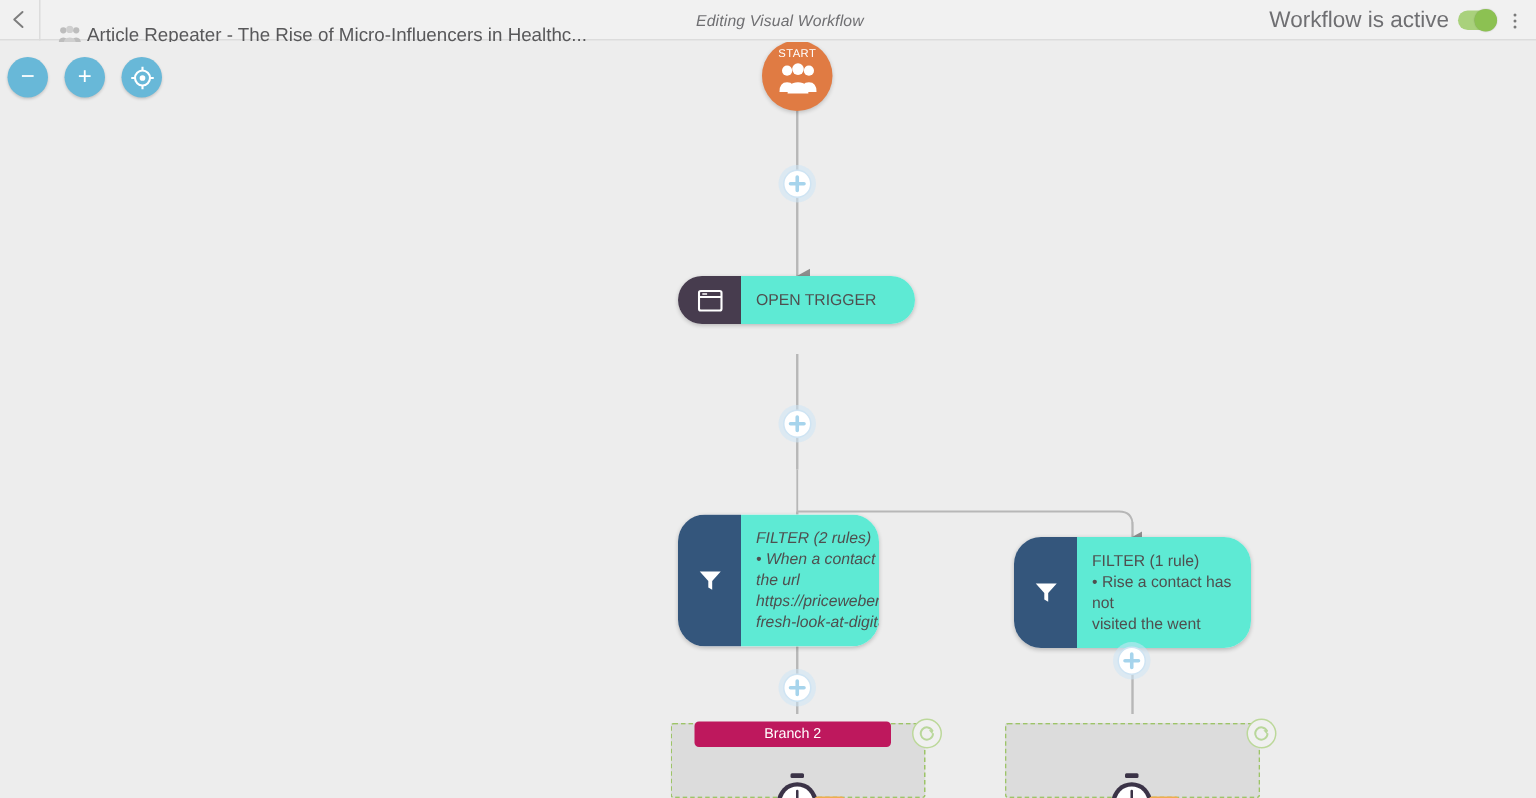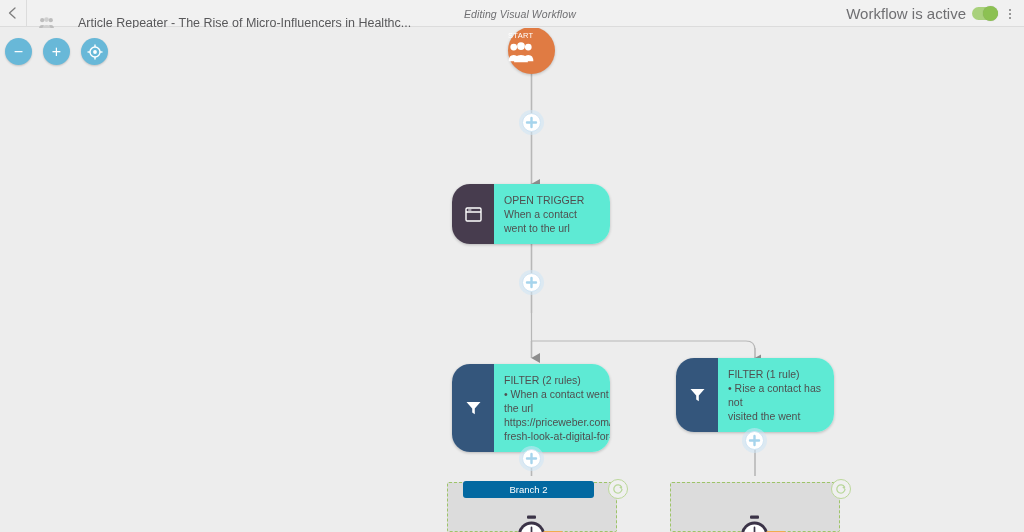--- a/index.html
+++ b/index.html
@@ -21,21 +21,21 @@
   .back-btn {
     width: 26px; height: 27px;
     display: flex; align-items: center; justify-content: center;
     color: #777; font-size: 15px; line-height: 1;
     cursor: pointer;
   }
   .topbar-sep {
     width: 1px; height: 27px; background: #dcdcdc;
   }
   .title-wrap {
-    display: flex; align-items: center; gap: 24px;
+    display: flex; align-items: center; gap: 4px;
     padding-left: 12px;
     margin-top: 20px;
   }
   .people-icon { display: block; }
   .wf-title {
     font-size: 12.5px; color: #58585a;
     white-space: nowrap;
   }
   .editing-label {
     position: absolute; left: 464px; top: 8px;
@@ -112,21 +112,21 @@
   .node-desc {
     font-size: 10.5px; color: #4f4f4f; line-height: 14px;
   }
 
   
   .start-node {
     position: absolute; z-index: 25;
     width: 47px; height: 47px; border-radius: 50%;
     background: #e07b43;
     display: flex; flex-direction: column;
-    align-items: flex-start; justify-content: flex-start;
+    align-items: center; justify-content: flex-start;
     padding-top: 4px;
     box-shadow: 0 1px 3px rgba(0,0,0,.2);
     cursor: pointer;
   }
   .start-node .start-text {
     font-size: 7.5px; color: #fff; letter-spacing: .3px; line-height: 9px;
   }
 
   
   .plus-btn {
@@ -143,21 +143,21 @@
   
   .branch-box {
     position: absolute; z-index: 10;
     border: 1px dashed #9dc468;
     background: #dcdcdc;
     border-radius: 2px;
   }
   .branch-label {
     position: absolute; z-index: 22;
     height: 17px; border-radius: 3px;
-    background: #0369a1;
+    background: #be185d;
     color: #fff; font-size: 9.5px;
     display: flex; align-items: center; justify-content: center;
     cursor: pointer;
   }
   .branch-loop {
     position: absolute; z-index: 22;
     width: 20px; height: 20px; border-radius: 50%;
     border: 1px solid #bcd89a;
     background: #f0f0f0;
     display: flex; align-items: center; justify-content: center;
@@ -288,31 +288,30 @@
   <div class="node" style="left:452px; top:156px; width:158px;">
     <div class="node-icon" style="background:#473c4e;">
       <svg width="17" height="15" viewBox="0 0 17 15">
         <rect x="1" y="1" width="15" height="13" rx="1.2" fill="none" stroke="#ffffff" stroke-width="1.4"></rect>
         <line x1="1" y1="5" x2="16" y2="5" stroke="#ffffff" stroke-width="1.3"></line>
         <line x1="3.2" y1="3" x2="6.4" y2="3" stroke="#ffffff" stroke-width="1"></line>
       </svg>
     </div>
     <div class="node-body">
       <div class="node-kicker">OPEN TRIGGER</div>
-      <div class="node-desc">When a contact went to the url</div>
     </div>
   </div>
 
   <div class="plus-btn" style="left:522px; top:245px;">
     <svg width="13" height="13" viewBox="0 0 13 13">
       <path d="M6.5 2 v9 M2 6.5 h9" stroke="#a6d4ec" stroke-width="2.4" stroke-linecap="round"></path>
     </svg>
   </div>
 
-  <div class="node" style="left:452px; top:336px; width:158px;">
+  <div class="node" style="left:452px; top:315px; width:134px;font-style:italic;">
     <div class="node-icon" style="background:#34567c;">
       <svg width="17" height="16" viewBox="0 0 17 16">
         <path d="M1.5 2 H15.5 L9.8 8.4 V14.2 L7.2 12.6 V8.4 Z" fill="#ffffff"></path>
       </svg>
     </div>
     <div class="node-body">
       <div class="node-kicker">FILTER (2 rules)</div>
       <div class="node-desc">• When a contact went to</div>
       <div class="node-desc">the url</div>
       <div class="node-desc bold">https://priceweber.com/2…</div>

